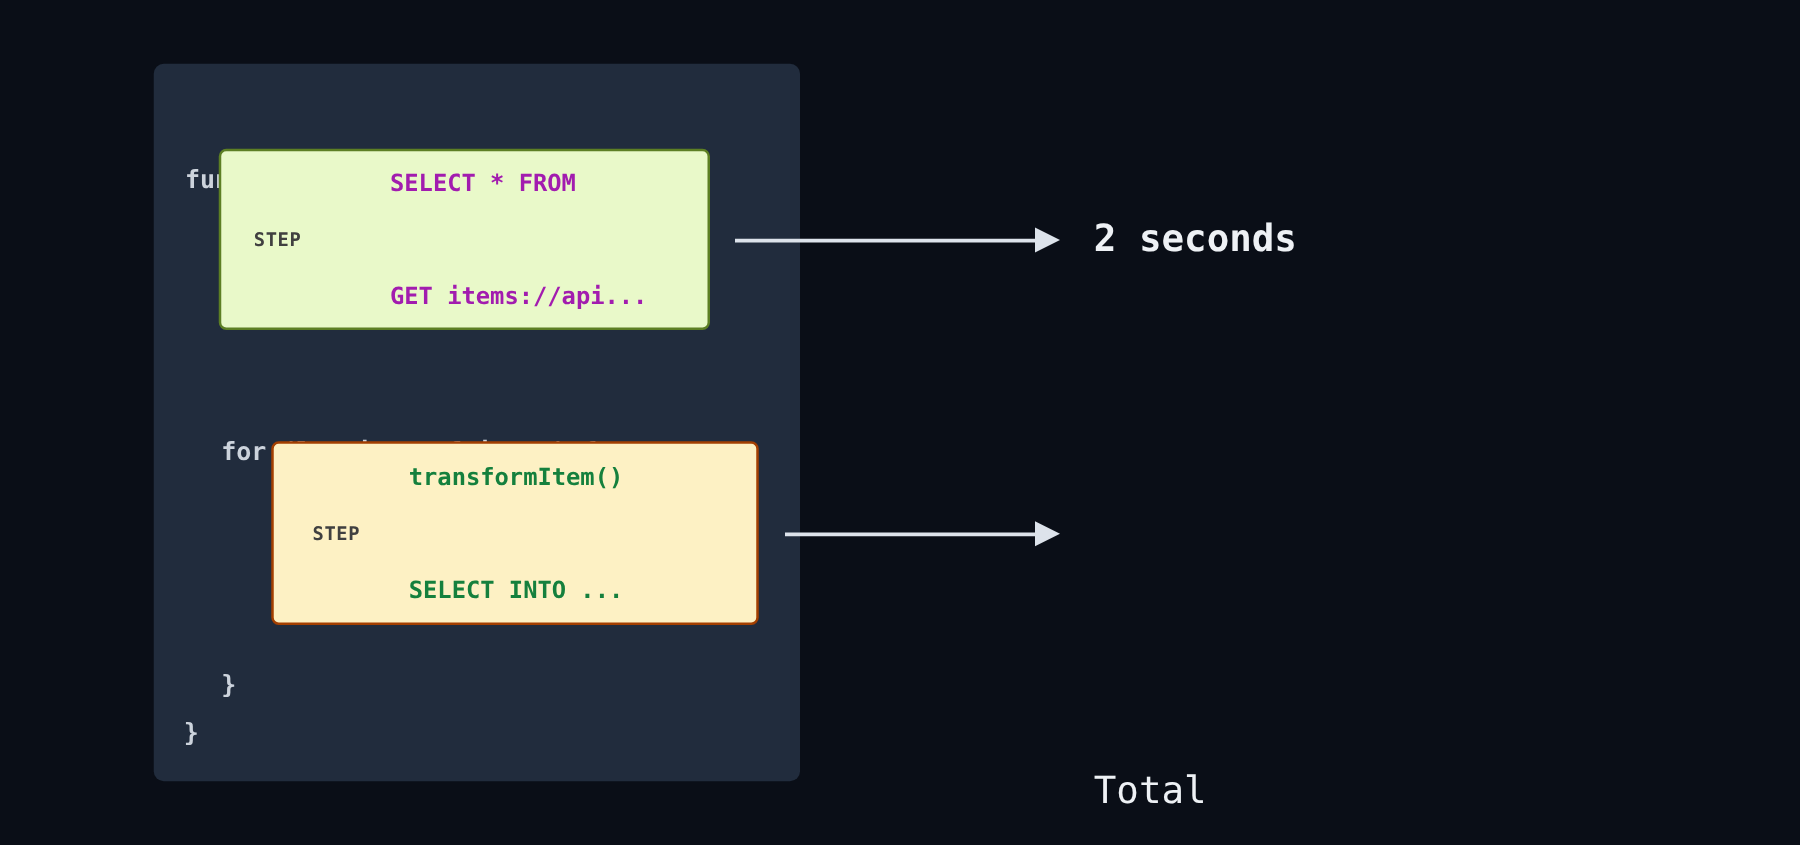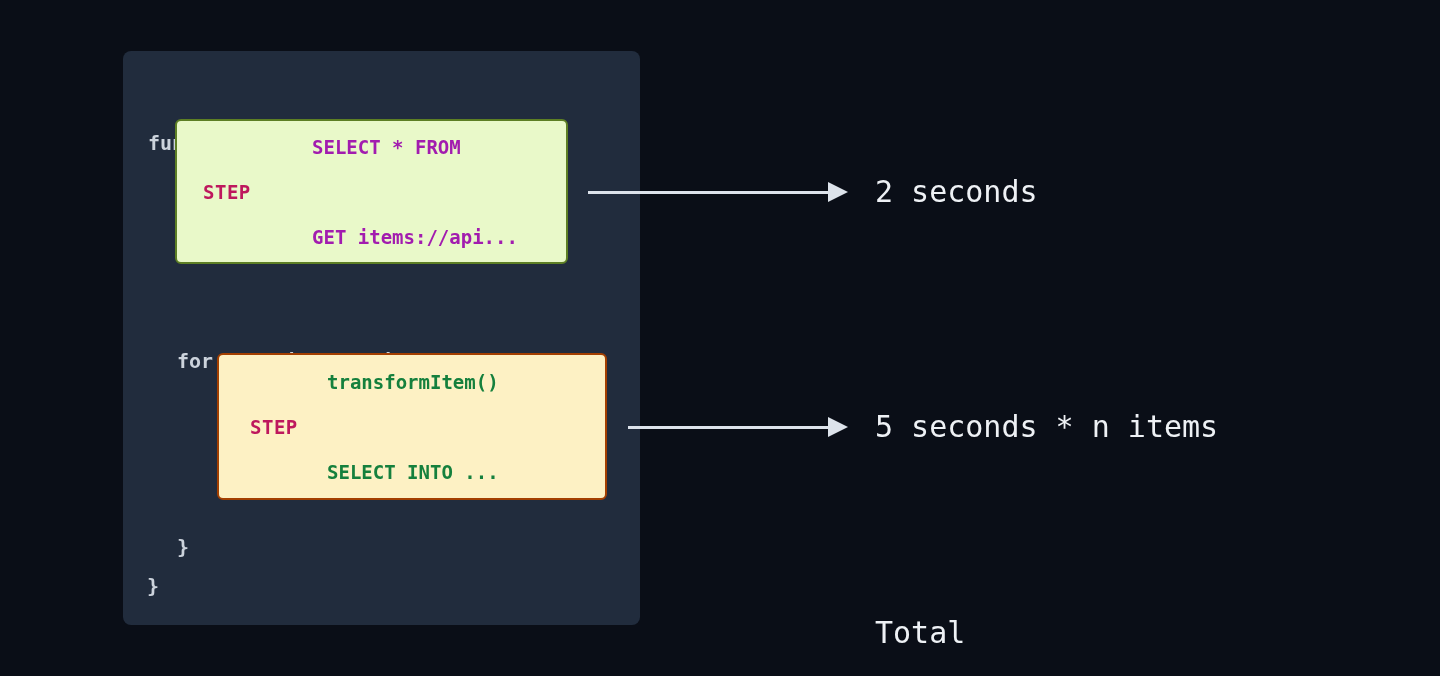--- a/index.html
+++ b/index.html
@@ -50,23 +50,23 @@
   .step-box.orange {
     left: 94px; top: 302px;
     width: 390px; height: 147px;
     background: #fdf1c4;
     border-color: #a33f00;
   }
   .step-label {
     position: absolute;
     top: 50%;
     transform: translateY(-50%);
-    font-size: 19px;
+    font-size: 15px;
     font-weight: bold;
-    color: #be185d;
+    color: #404040;
     letter-spacing: 0.5px;
   }
   .green .step-label { left: 26px; }
   .orange .step-label { left: 31px; }
   .step-code {
     position: absolute;
     top: 50%;
     transform: translateY(-50%);
     font-size: 19px;
     font-weight: bold;
@@ -98,21 +98,21 @@
   .arrow-2 .arrow-line { width: 204px; }
 
   
   .annotation {
     position: absolute;
     font-size: 30px;
     line-height: 38px;
     color: #eef1f5;
     white-space: pre;
   }
-  .duration-1 { left: 875px; top: 173px; }
+  .duration-1 { left: 875px; top: 173px; font-weight: bold; }
   .duration-2 { left: 875px; top: 408px; }
   .total-block { left: 875px; top: 530px; line-height: 41px; }
 </style>
 </head>
 <body>
 
 <div class="stage">
 
   <div class="panel">
     <div class="code-line fn-open">function () {</div>
@@ -144,20 +144,19 @@
     <div class="arrow-head"></div>
   </div>
 
   <div class="arrow arrow-2">
     <div class="arrow-line"></div>
     <div class="arrow-head"></div>
   </div>
 
   <div class="annotation duration-1">2 seconds</div>
 
-  <div class="annotation duration-2">5 seconds * n items</div>
 
   <div class="annotation total-block">
     <div>Total</div>
     
   </div>
 
 </div>
 
 </body></html>

